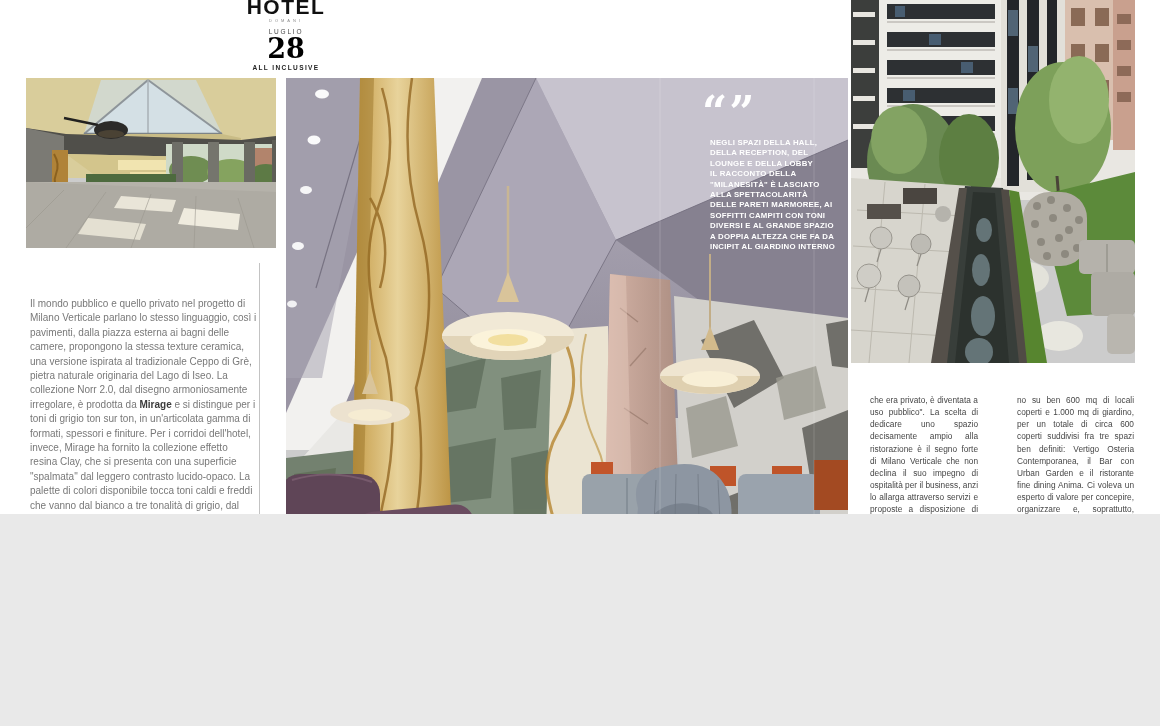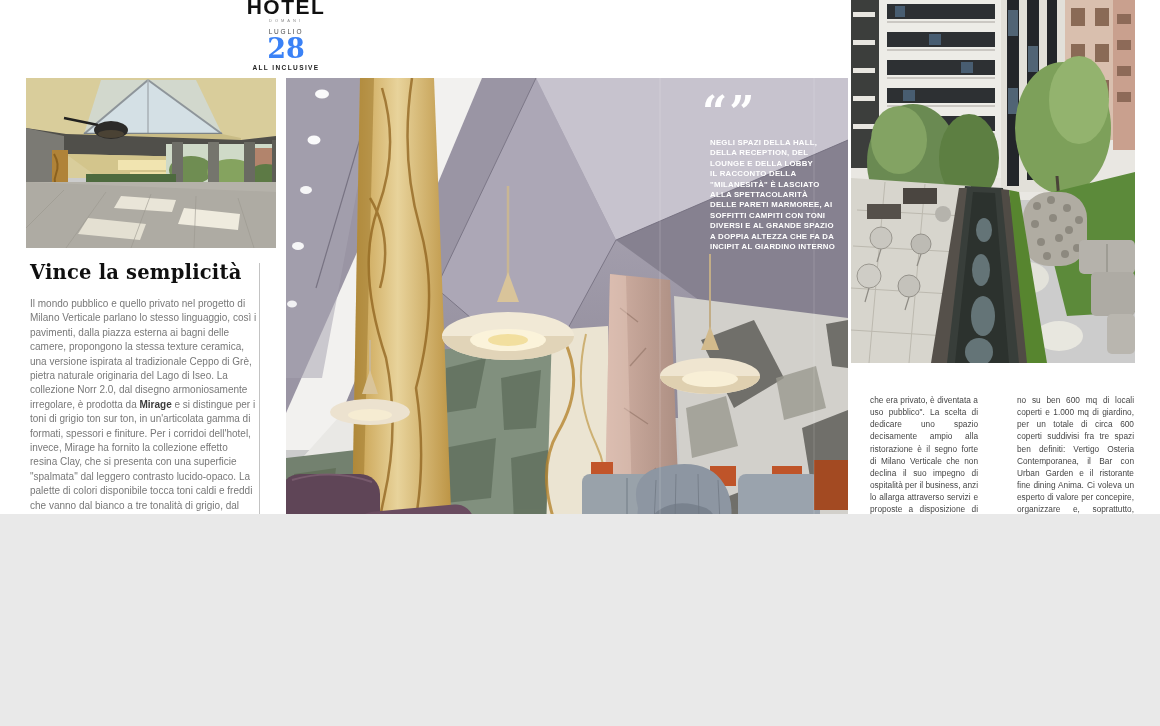--- a/index.html
+++ b/index.html
@@ -6,21 +6,21 @@
   .page{position:relative;width:1160px;height:514px;background:#ffffff;overflow:hidden;
         font-family:"Liberation Sans",sans-serif;color:#333;}
   .abs{position:absolute;}
   
   .masthead{left:228px;top:0;width:116px;text-align:center;}
   .m-logo-clip{height:17px;overflow:hidden;}
   .m-logo{font-size:21px;font-weight:800;letter-spacing:1.5px;color:#101010;line-height:21px;margin-top:-4px;
           font-family:"Liberation Sans",sans-serif;}
   .m-sub{font-size:4px;letter-spacing:3px;color:#8a8a8a;margin-top:1px;}
   .m-month{font-size:6.5px;letter-spacing:1.8px;color:#4a4a4a;margin-top:5px;}
-  .m-num{font-size:27px;line-height:23px;font-weight:700;color:#3b82f6;font-family:"DejaVu Serif",serif;margin-top:2px;}
+  .m-num{font-size:27px;line-height:23px;font-weight:700;color:#000000;font-family:"DejaVu Serif",serif;margin-top:2px;}
   .m-sec{font-size:6.5px;letter-spacing:1.4px;color:#222;font-weight:700;margin-top:4px;}
   
   .headline{left:30px;top:261px;width:235px;font-family:"DejaVu Serif",serif;font-weight:700;
             font-size:19.5px;color:#0f0f0f;letter-spacing:.2px;}
   .left-body{left:30px;top:297px;width:227px;font-size:10px;line-height:14.4px;color:#787878;}
   .left-body b{color:#3c3c3c;}
   .col-rule{left:259px;top:263px;width:1px;height:252px;background:#c3c3c3;}
   
   .ph{overflow:hidden;background:#ccc;}
   .ph svg{display:block;}
@@ -95,21 +95,20 @@
       <g stroke="#9b988f" stroke-width="1" opacity=".6">
         <line x1="38" y1="112" x2="0" y2="150"></line>
           <line x1="80" y1="114" x2="40" y2="170"></line>
         <line x1="125" y1="116" x2="105" y2="170"></line>
           <line x1="170" y1="118" x2="168" y2="170"></line>
         <line x1="212" y1="120" x2="228" y2="170"></line>
       </g>
     </svg>
   </div>
 
-  <div class="abs headline">Vince la semplicità</div>
   <div class="abs left-body">
     <span>Il mondo pubblico e quello privato nel progetto di Milano Verticale parlano lo stesso linguaggio, così i pavimenti, dalla piazza esterna ai bagni delle camere, propongono la stessa texture ceramica, una versione ispirata al tradizionale Ceppo di Grè, pietra naturale originaria del Lago di Iseo. La collezione Norr 2.0, dal disegno armoniosamente irregolare, è prodotta da </span><b>Mirage</b><span> e si distingue per i toni di grigio ton sur ton, in un'articolata gamma di formati, spessori e finiture. Per i corridoi dell'hotel, invece, Mirage ha fornito la collezione effetto resina Clay, che si presenta con una superficie "spalmata" dal leggero contrasto lucido-opaco. La palette di colori disponibile tocca toni caldi e freddi che vanno dal bianco a tre tonalità di grigio, dal greige al taupe, con l'aggiunta di tre tonalità dall'anima contemporanea: cotto, senape e blu petrolio.</span>
   </div>
   <div class="abs col-rule"></div>
 
   <div class="abs ph" style="left:0;top:532px;width:290px;height:194px;">
     <svg width="290" height="194" viewBox="0 0 290 194" preserveAspectRatio="none">
       <defs>
         <linearGradient id="sky" x1="0" y1="0" x2="0" y2="1">
           <stop offset="0" stop-color="#18264c"></stop>

